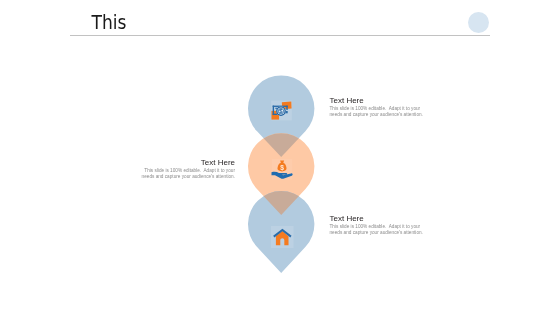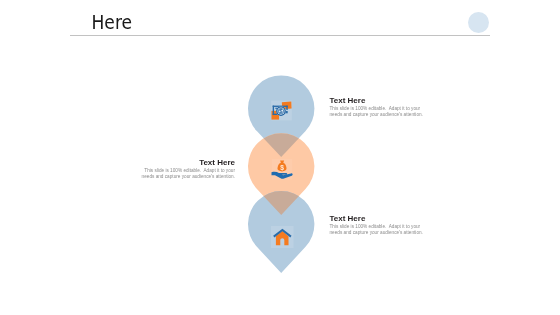--- a/index.html
+++ b/index.html
@@ -4,36 +4,36 @@
 <title>Venn</title>
 <style>
   html,body{margin:0;padding:0;}
   body{width:560px;height:315px;background:#ffffff;font-family:"Liberation Sans",sans-serif;overflow:hidden;}
   .slide{position:relative;width:560px;height:315px;background:#fff;}
   .title{position:absolute;left:91.5px;top:10.5px;font-family:"DejaVu Sans",sans-serif;font-stretch:condensed;font-size:19px;color:#1a1a1a;}
   .hdr-rule{position:absolute;left:69.5px;top:34.6px;width:420.5px;height:1px;background:#c2c2c2;}
   .hdr-dot{position:absolute;left:467.5px;top:12px;width:21px;height:21px;border-radius:50%;background:#d7e5f1;}
   .venn{position:absolute;left:246px;top:74px;width:72px;height:204px;overflow:visible;}
   .txt{position:absolute;}
-  .txt .h{font-size:8px;font-weight:bold;color:#231f20;line-height:1.15;}
+  .txt .h{font-size:8px;font-weight:normal;color:#231f20;line-height:1.15;}
   .txt .b{white-space:pre-wrap;font-size:4.7px;color:#8c8c8c;line-height:5.7px;margin-top:1.7px;}
   .icon{position:absolute;width:21px;height:21px;}
   .ic1{width:21px;height:21px;}
   .ic1{left:270.5px;top:99.5px;}
   .ic2{left:270px;top:157px;width:24px;height:24px;}
   .ic3{left:271px;top:225.8px;width:22.6px;height:22.6px;}
   .tb1{left:329.5px;top:95.5px;width:96px;}
   .tb2{left:139px;top:157.5px;width:96px;text-align:right;}
   .tb3{left:329.5px;top:213.5px;width:96px;}
 </style>
 </head>
 <body>
 
 <div class="slide">
-  <div class="title">Here</div>
+  <div class="title">This</div>
   <div class="hdr-rule"></div>
   <div class="hdr-dot"></div>
 
   <svg class="venn" viewBox="0 0 72 204">
     <defs>
       <clipPath id="cp2">
           <path d="M10.95 115.08 A 33.2 33.2 0 1 1 59.45 115.08 L 35.20 141.00 Z"></path>
         </clipPath>
       <clipPath id="cp3">
           <path d="M10.87 172.79 A 33.2 33.2 0 1 1 59.53 172.79 L 35.20 199.00 Z"></path>

